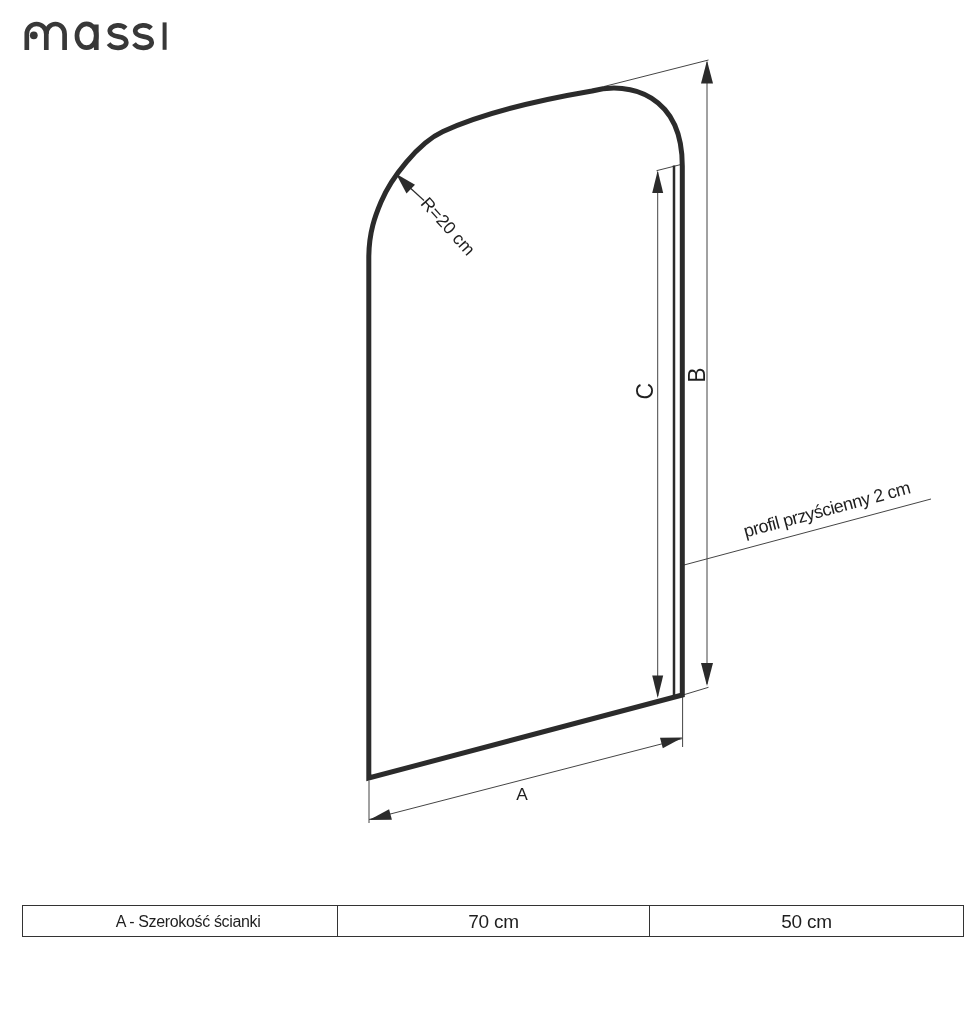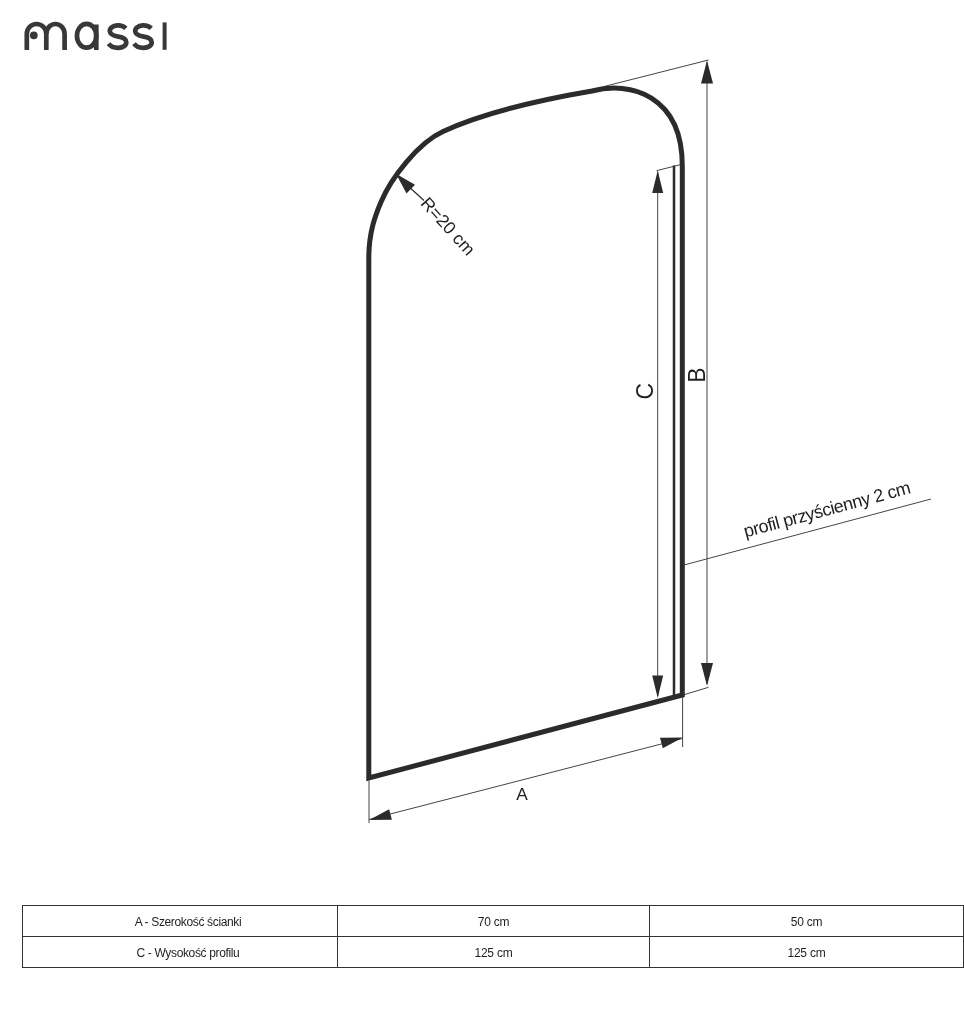--- a/index.html
+++ b/index.html
@@ -1,21 +1,21 @@
 <!DOCTYPE html>
 <html><head>
 <meta charset="utf-8">
 <style>
   html,body{margin:0;padding:0;background:#ffffff;}
   body{width:964px;height:1020px;position:relative;font-family:"Liberation Sans",sans-serif;}
   svg{position:absolute;left:0;top:0;}
   table{border-collapse:collapse;position:absolute;left:22px;top:905px;width:941px;table-layout:fixed;}
   td{border:1.5px solid #333333;height:29.2px;text-align:center;vertical-align:middle;
-     font-size:12px;color:#1f1f1f;padding:1px 0 0 0;letter-spacing:-0.2px;}
-  td:first-child{padding-left:16px;font-size:12px;letter-spacing:-0.35px;}
+     font-size:19px;color:#1f1f1f;padding:1px 0 0 0;letter-spacing:-0.2px;}
+  td:first-child{padding-left:16px;font-size:16px;letter-spacing:-0.35px;}
 </style>
 </head>
 <body>
 
 <svg width="964" height="905" viewBox="0 0 964 905">
 
   <g stroke="#383838" stroke-width="4.7" fill="none">
 
     <g>
       <path d="M 26.8 50 L 26.8 34 A 9.75 10 0 0 1 46.3 34 L 46.3 50"></path>
@@ -92,19 +92,14 @@
     </colgroup>
   <tbody>
 
   <tr>
         <td>A - Szerokość ścianki</td>
         <td>70 cm</td>
         <td>50 cm</td>
       </tr>
 
 
-  <tr>
-        <td>C - Wysokość profilu</td>
-        <td>125 cm</td>
-        <td>125 cm</td>
-      </tr>
   </tbody>
 </table>
 
 </body></html>

